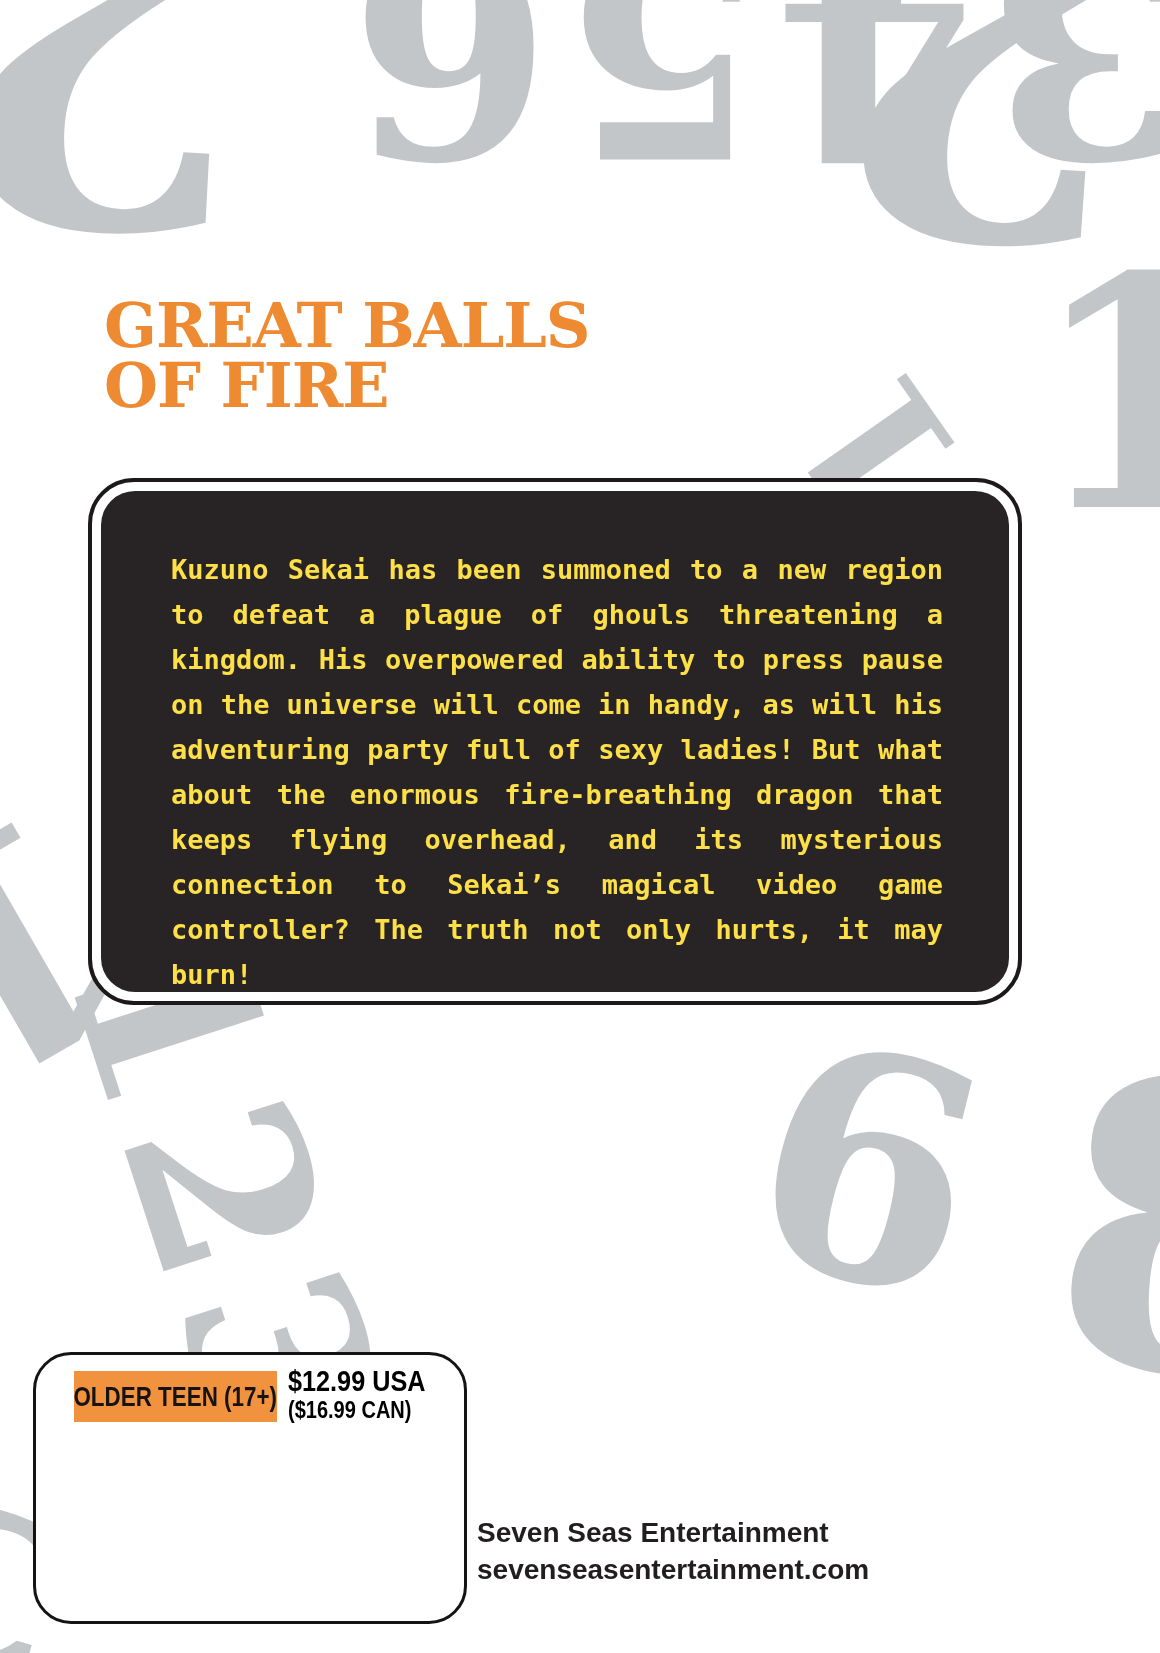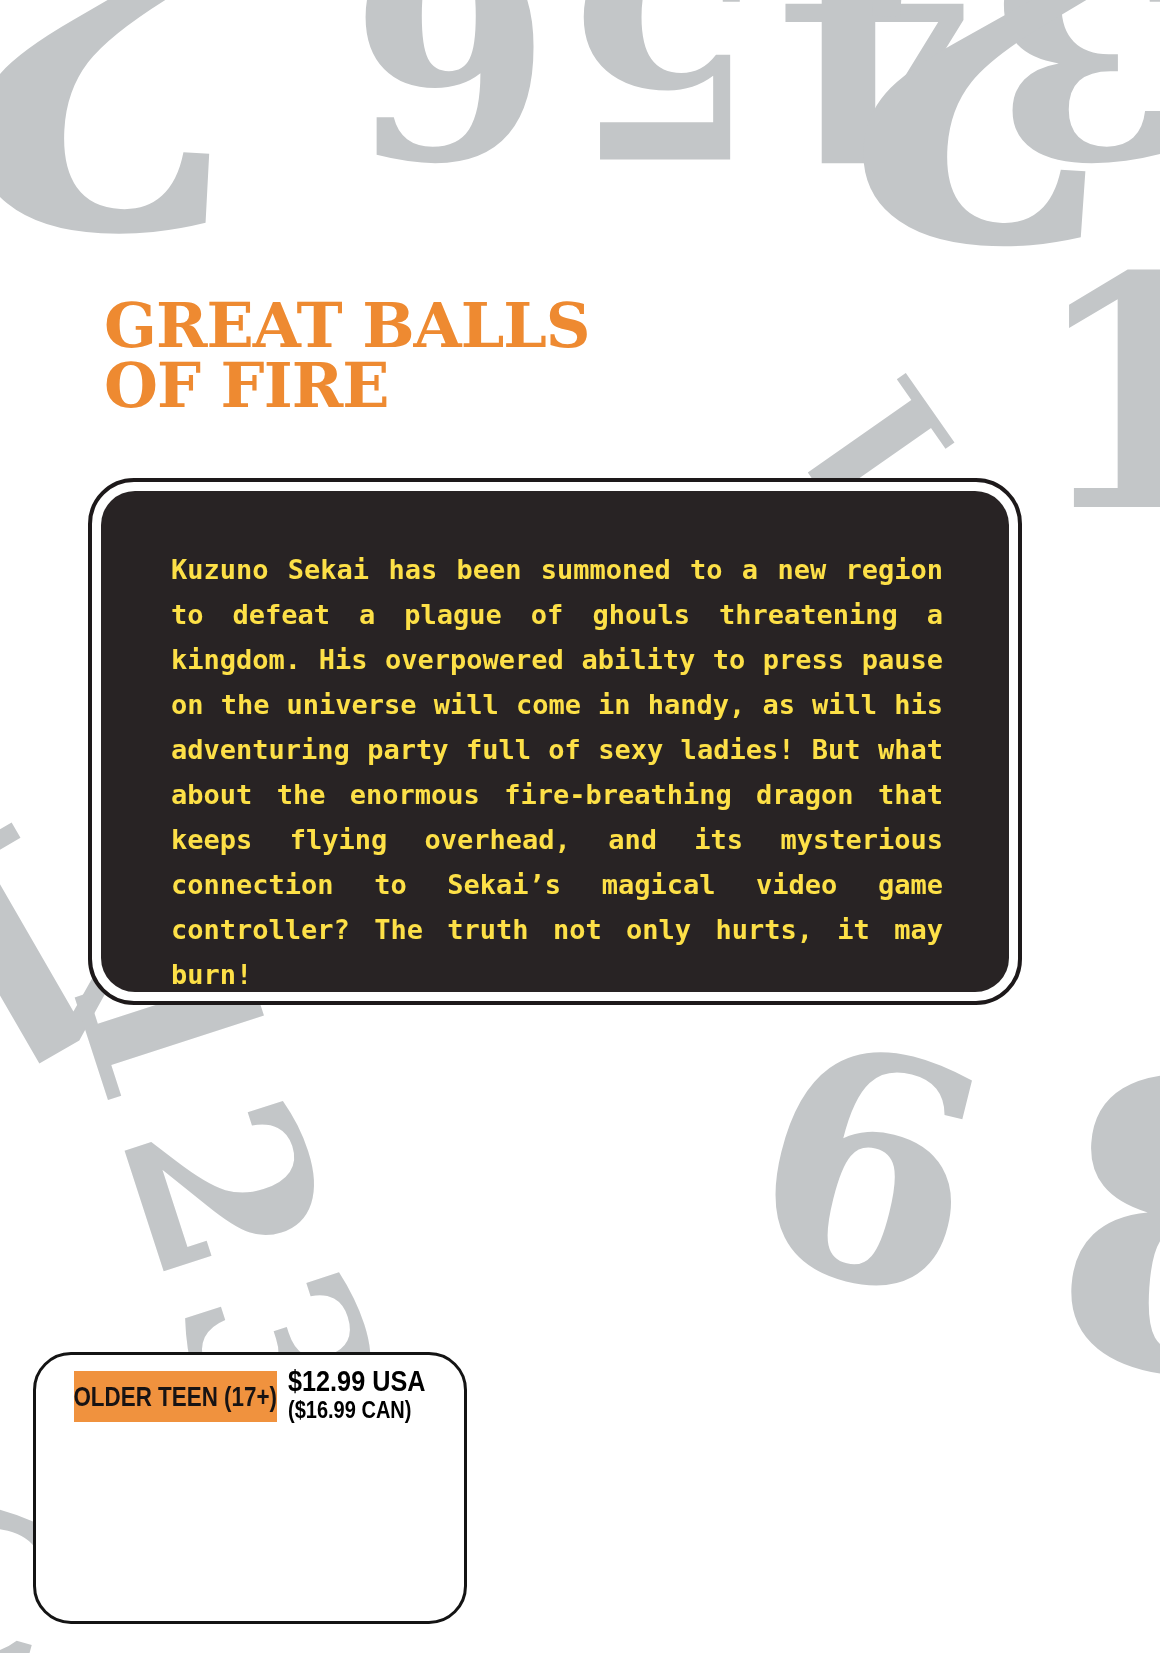--- a/index.html
+++ b/index.html
@@ -181,14 +181,18 @@
   <div class="ratingbox">
     <div class="rating-badge">
       <span>OLDER TEEN (17+)</span>
     </div>
     <div class="pricing">
       <div class="price-usa">$12.99 USA</div>
       <div class="price-can">($16.99  CAN)</div>
     </div>
   </div>
 
+  <div class="publisher">
+    <div>Seven Seas Entertainment</div>
+    <div>sevenseasentertainment.com</div>
+  </div>
 
 </div>
 
 </body></html>

